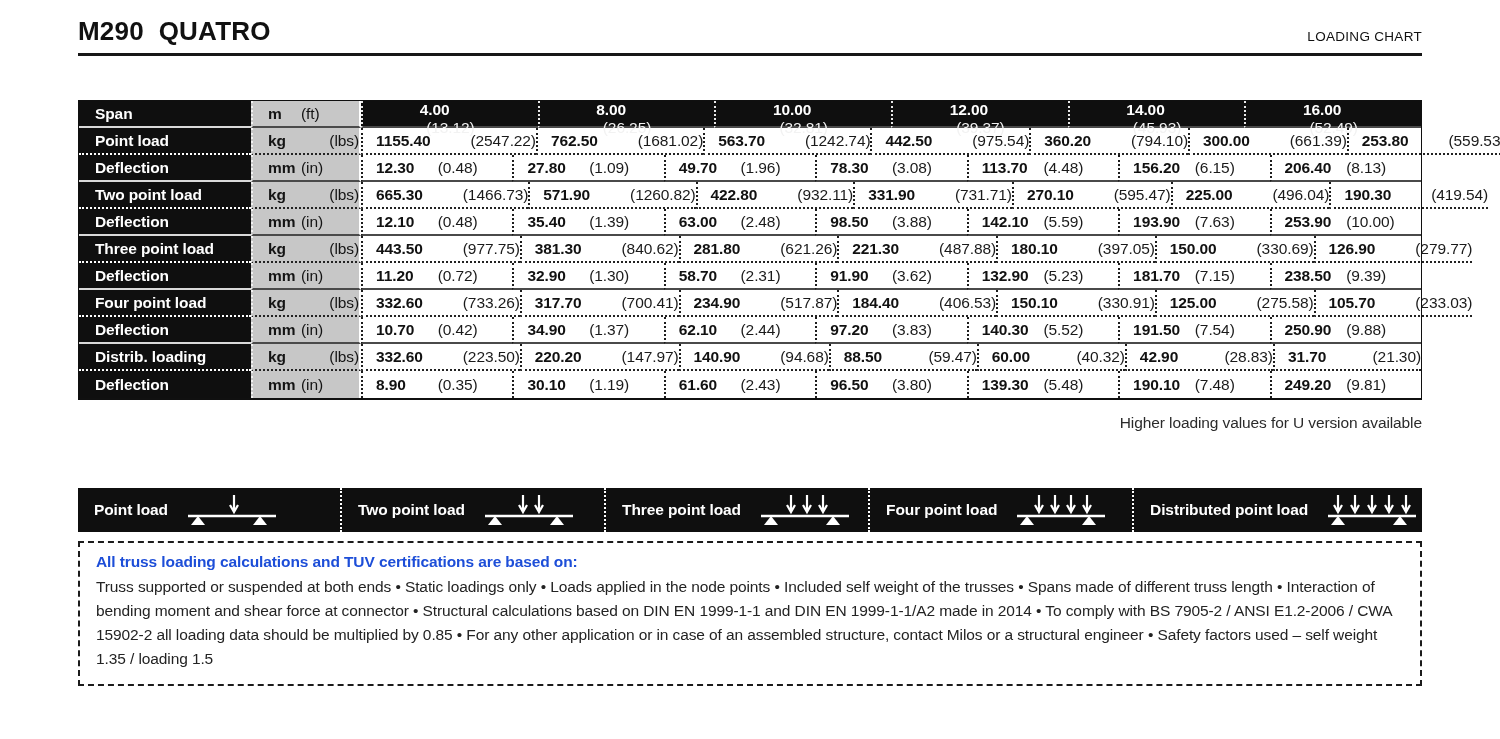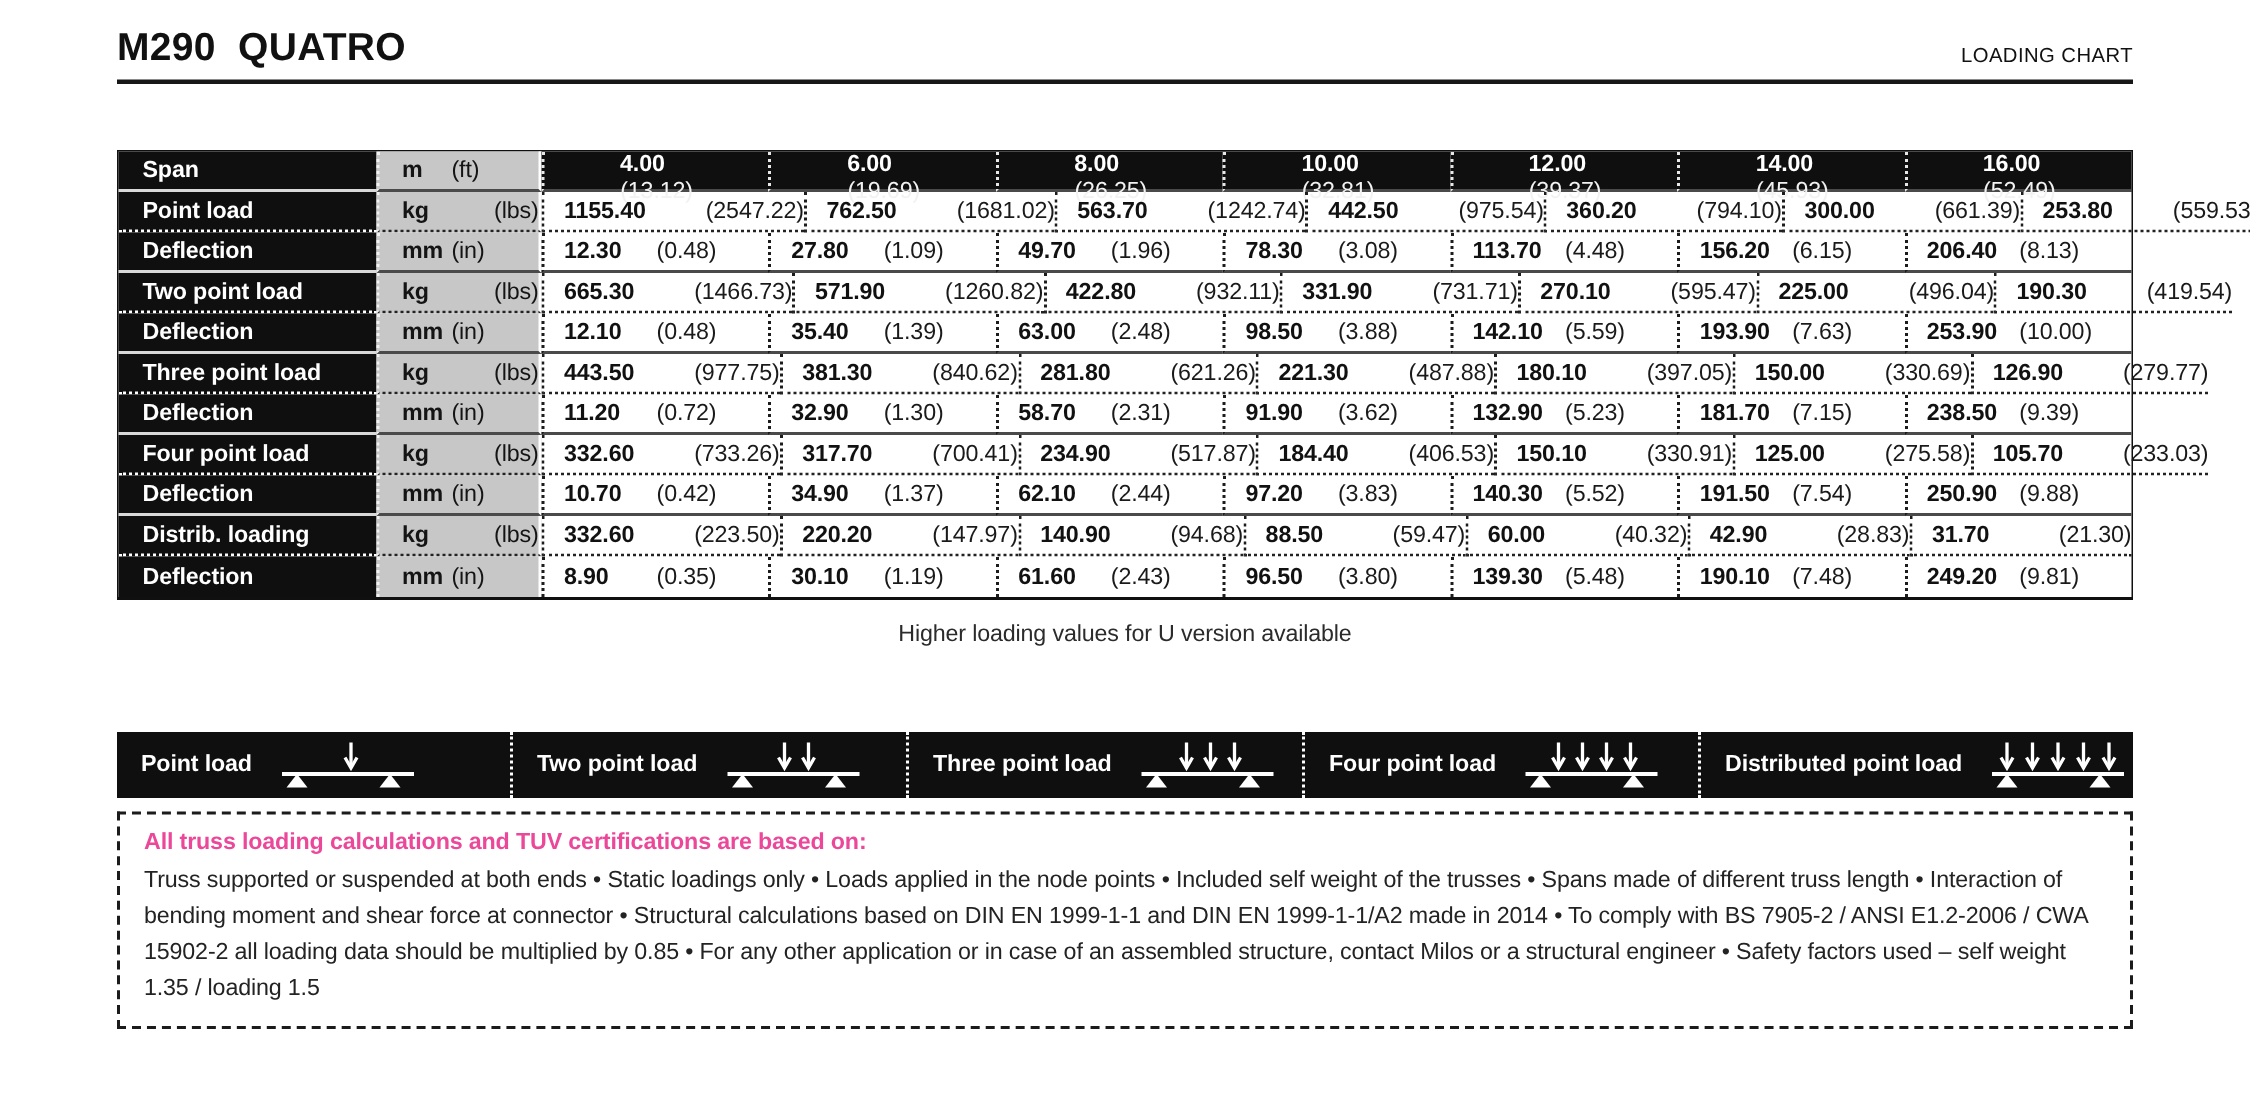--- a/index.html
+++ b/index.html
@@ -51,42 +51,42 @@
   
   .trow.sep-dotted .c-label { border-bottom:2px dotted #fff; }
   .trow.sep-dotted .c-units,
   .trow.sep-dotted .c-group { border-bottom:2px dotted #222;gap:40px; }
   .trow.sep-solid .c-label { border-bottom:2px solid #d9d9d9; }
   .trow.sep-solid .c-units,
   .trow.sep-solid .c-group { border-bottom:2px solid #4a4a4a; }
 
   
   .note {
-    margin-top:14px; text-align:center; font-size:15.5px; color:#2b2b2b;
+    margin-top:14px; text-align:right; font-size:15.5px; color:#2b2b2b;
   }
 
   
   .legend {
     margin-top:56px; background:#0f0f0f; height:44px;
     display:flex; align-items:stretch;
   }
   .lseg {
     flex:1 1 0; display:flex; align-items:center; color:#fff;
     padding-left:16px;
   }
   .lseg + .lseg { border-left:2px dotted #fff; }
   .lseg .llabel { font-size:15.5px; font-weight:700; white-space:nowrap; }
   .lseg svg { margin-left:14px; display:block; }
 
   
   .footnote {
     margin-top:9px; border:2px dashed #1b1b1b;
     padding:10px 16px 13px 16px;
   }
-  .fn-head { font-size:15.5px; font-weight:700; color:#ec4899; margin-bottom:4px; }
+  .fn-head { font-size:15.5px; font-weight:700; color:#1d4ed8; margin-bottom:4px; }
   .fn-body { font-size:15.5px; font-weight:400; color:#232323; line-height:1.55; }
 </style>
 </head>
 <body>
 
 <div class="page">
 
   <div class="hdr">
     <div class="title">M290  QUATRO</div>
     <div class="hdr-right">LOADING CHART</div>
@@ -97,24 +97,20 @@
         <div class="c-label">
           <span class="">Span</span>
         </div>
         <div class="c-units">
           <span class="u-m">m</span>
           <span class="u-i">(ft)</span>
         </div>
         <div class="c-group">
           <span class="v-m">4.00</span>
           <span class="v-i">(13.12)</span>
-        </div>
-        <div class="c-group">
-          <span class="v-m">6.00</span>
-          <span class="v-i">(19.69)</span>
         </div>
         <div class="c-group">
           <span class="v-m">8.00</span>
           <span class="v-i">(26.25)</span>
         </div>
         <div class="c-group">
           <span class="v-m">10.00</span>
           <span class="v-i">(32.81)</span>
         </div>
         <div class="c-group">

